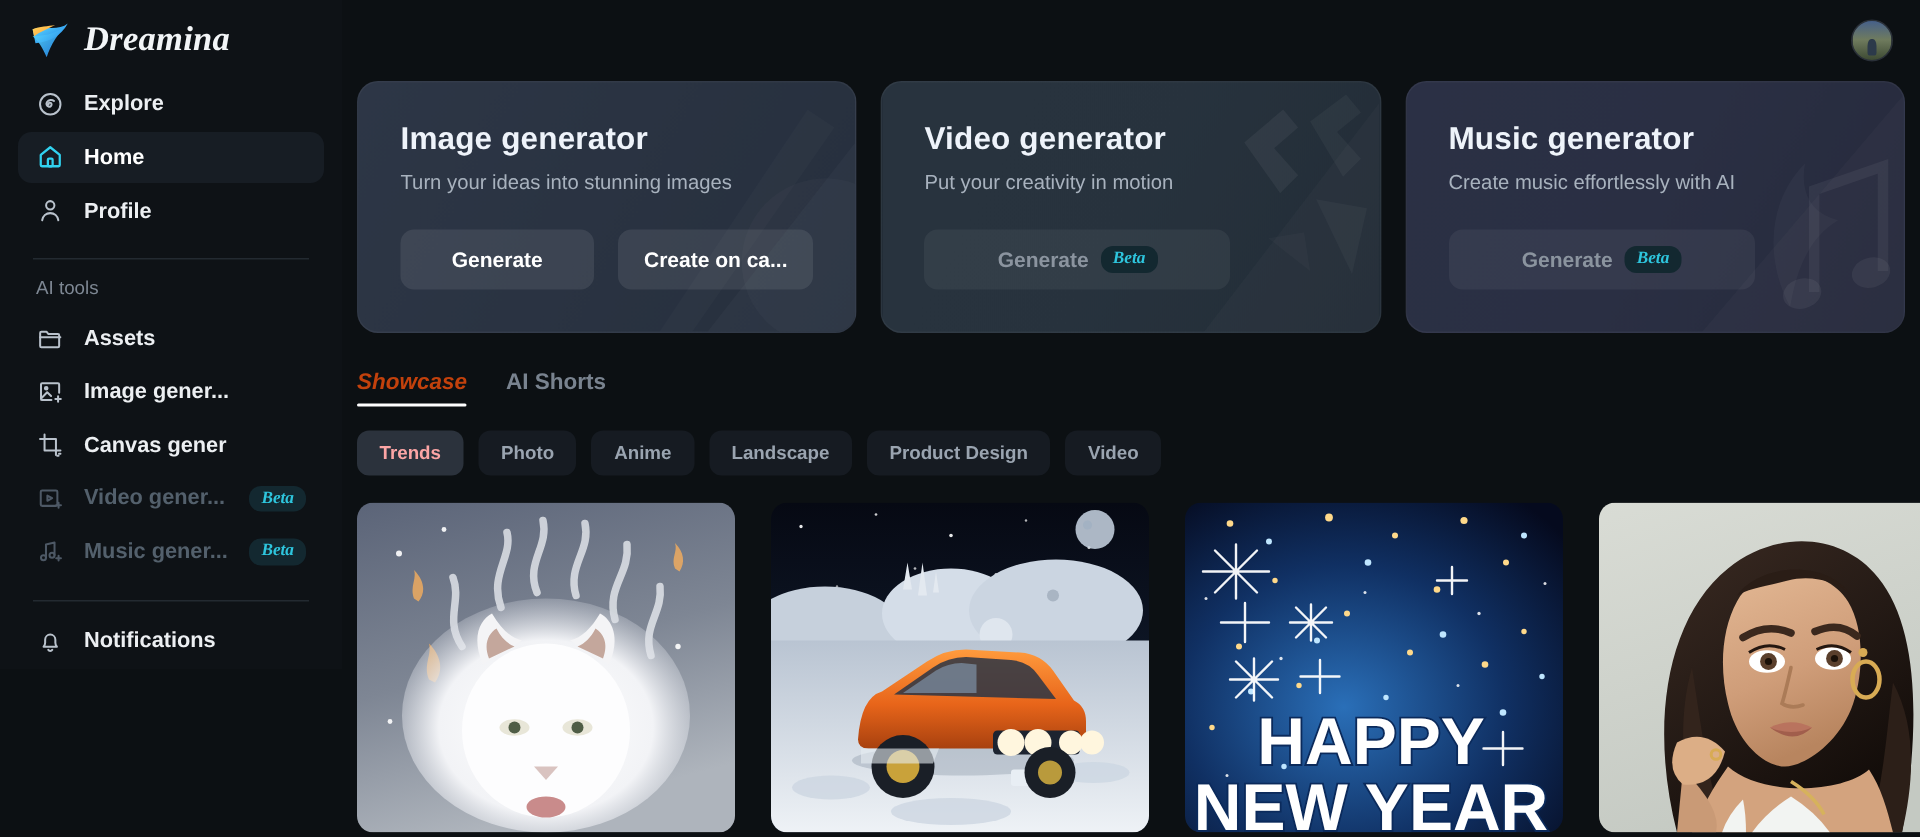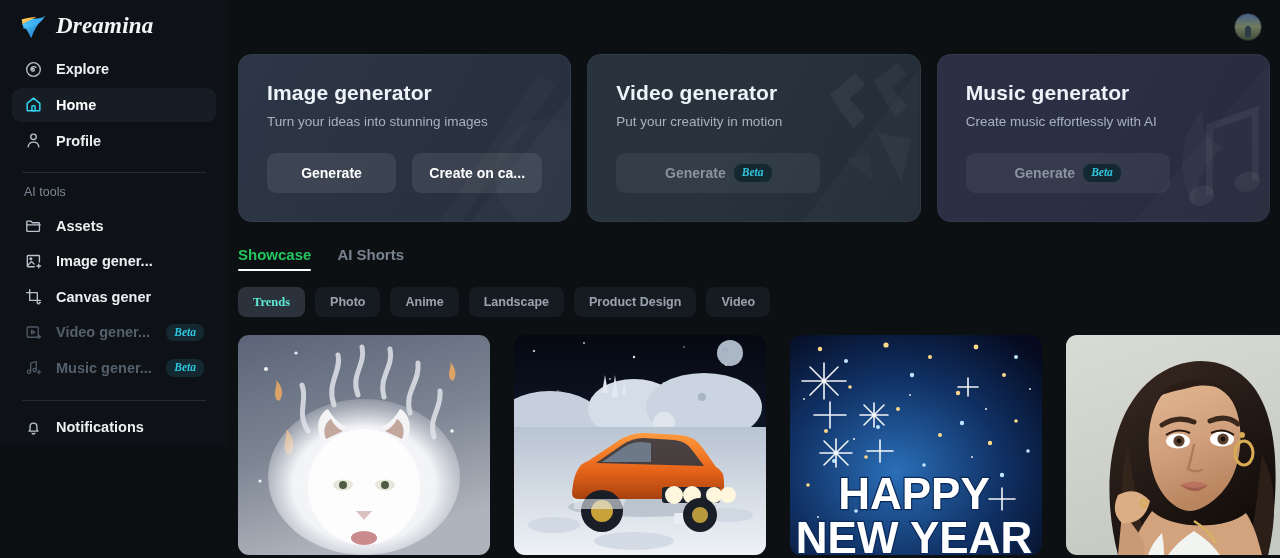--- a/index.html
+++ b/index.html
@@ -127,36 +127,36 @@
 
   
   .tabs {
     display: flex; gap: 26px; align-items: flex-end;
     padding: 24px 0 0 10px;
   }
   .tab {
     font-size: 15px; font-weight: 700; color: #79838f;
     padding-bottom: 8px; cursor: pointer; position: relative;
   }
-  .tab.active { color: #22c55e; }
+  .tab.active { color: #c2410c; font-style: italic; }
   .tab.active::after {
     content: ""; position: absolute; left: 0; right: 0; bottom: 0;
     height: 2.5px; border-radius: 2px; background: #ffffff;
   }
 
   
   .chips { display: flex; gap: 10px; padding: 16px 0 0 10px; }
   .chip {
     height: 30px; border-radius: 8px; padding: 0 15px;
     display: flex; align-items: center;
     font-size: 12.5px; font-weight: 700;
     color: #9aa4b0; background: #161b22; cursor: pointer;
     white-space: nowrap;
   }
-  .chip.active { background: #2b323c; color: #5eead4; font-family: Liberation Serif, serif; }
+  .chip.active { background: #2b323c; color: #fca5a5; }
 
   
   .gallery {
     display: flex; gap: 24px; padding: 18px 0 0 10px;
   }
   .g-card {
     width: 252px; height: 220px;
     border-radius: 11px; overflow: hidden; position: relative;
     cursor: pointer; flex: 0 0 252px;
   }

